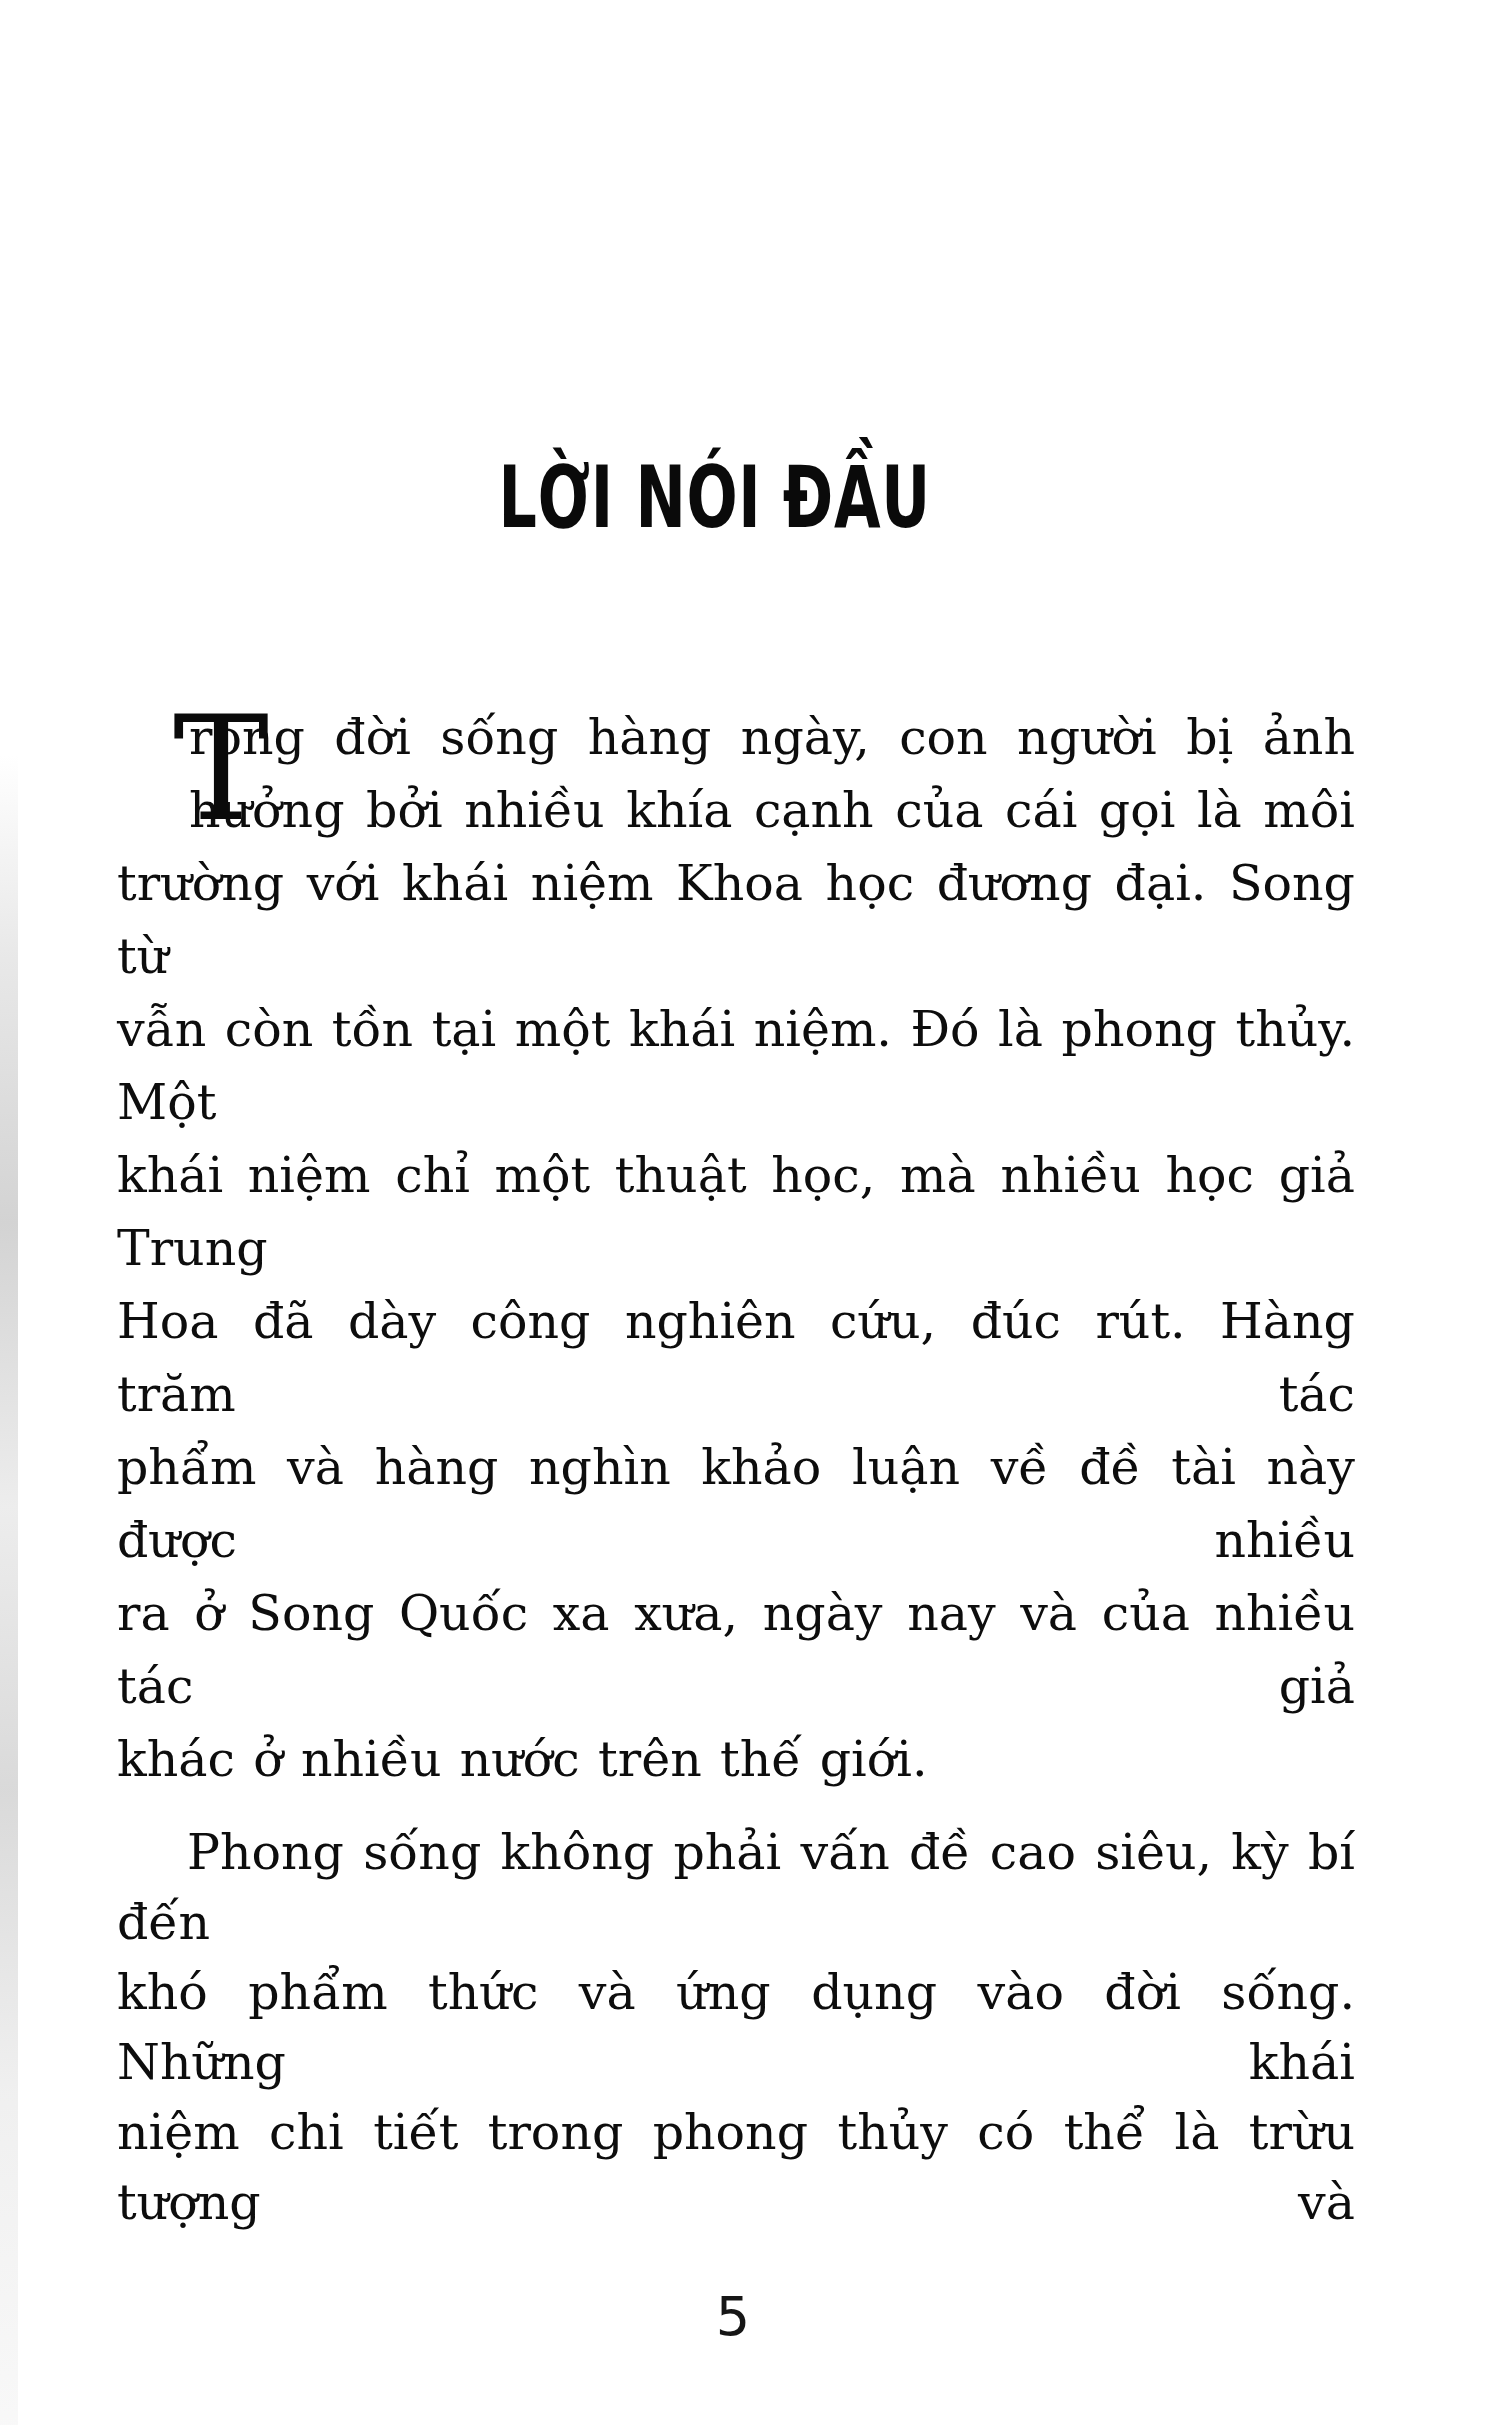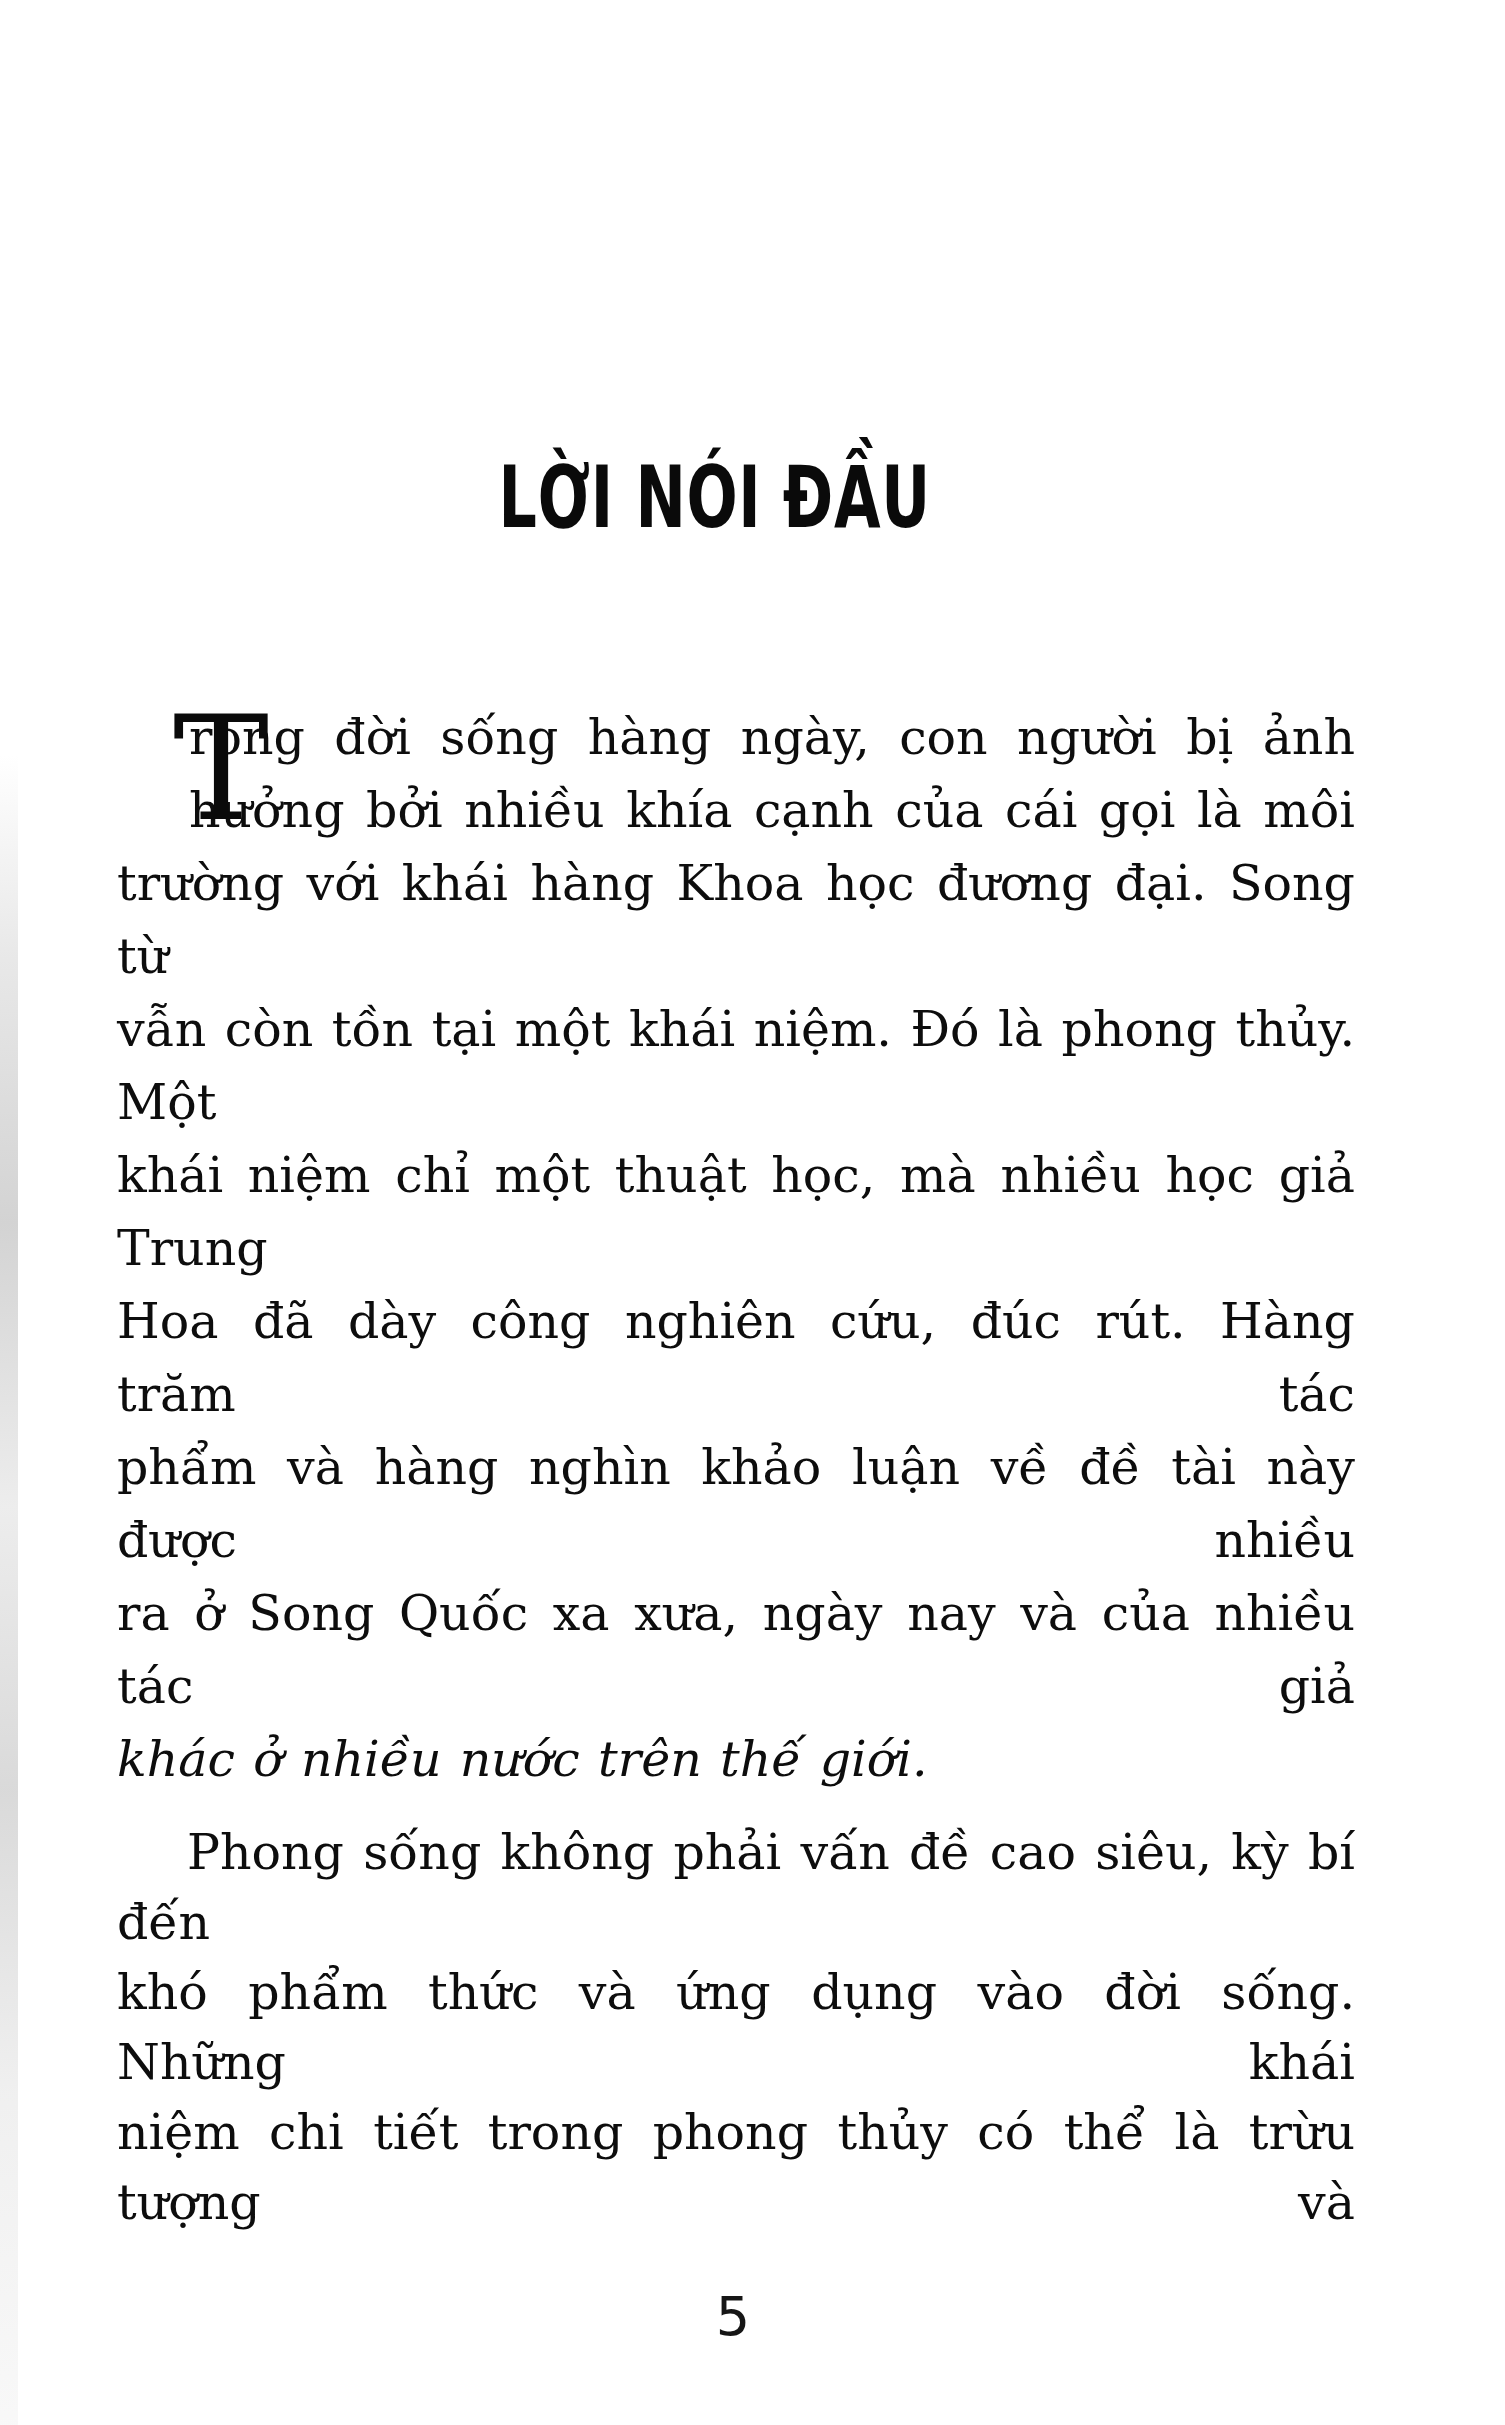--- a/index.html
+++ b/index.html
@@ -37,21 +37,21 @@
     position:absolute;left:117px;top:701px;width:1238px;
     font-size:49px;color:#0d0d0d;
   }
   .para{position:relative;}
   .para.p1{line-height:73px;}
   .para.p2{line-height:70px;margin-top:21.6px;}
   .bline{
     text-align:justify;text-align-last:justify;
     word-spacing:2.7px;white-space:normal;
   }
-  .bline.lastline{text-align-last:left;font-style:italic;}
+  .bline.lastline{text-align-last:left;}
   .bline.dropcap-indent{margin-left:72px;}
   .bline.firstline-indent{text-indent:70px;}
   .dropcap{
     position:absolute;left:56px;top:-4.5px;
     font-size:144px;line-height:144px;
     font-family:"DejaVu Serif", serif;color:#0a0a0a;
   }
   .page-number{
     position:absolute;top:2290px;left:-20px;width:100%;
     text-align:center;
@@ -66,21 +66,21 @@
 
 <div class="title">
   <span class="title-inner">LỜI NÓI ĐẦU</span>
 </div>
 
 <div class="body-text" id="body-text">
     <div class="para p1">
       <span class="dropcap">T</span>
       <div class="bline dropcap-indent">rong đời sống hàng ngày, con người bị ảnh</div>
       <div class="bline dropcap-indent">hưởng bởi nhiều khía cạnh của cái gọi là môi</div>
-      <div class="bline">trường với khái hàng Khoa học đương đại. Song từ</div>
+      <div class="bline">trường với khái niệm Khoa học đương đại. Song từ</div>
       <div class="bline">vẫn còn tồn tại một khái niệm. Đó là phong thủy. Một</div>
       <div class="bline">khái niệm chỉ một thuật học, mà nhiều học giả Trung</div>
       <div class="bline">Hoa đã dày công nghiên cứu, đúc rút. Hàng trăm tác</div>
       <div class="bline">phẩm và hàng nghìn khảo luận về đề tài này được nhiều</div>
       <div class="bline">ra ở Song Quốc xa xưa, ngày nay và của nhiều tác giả</div>
       <div class="bline lastline">khác ở nhiều nước trên thế giới.</div>
     </div>
     <div class="para p2">
       <div class="bline firstline-indent">Phong sống không phải vấn đề cao siêu, kỳ bí đến</div>
       <div class="bline">khó phẩm thức và ứng dụng vào đời sống. Những khái</div>

